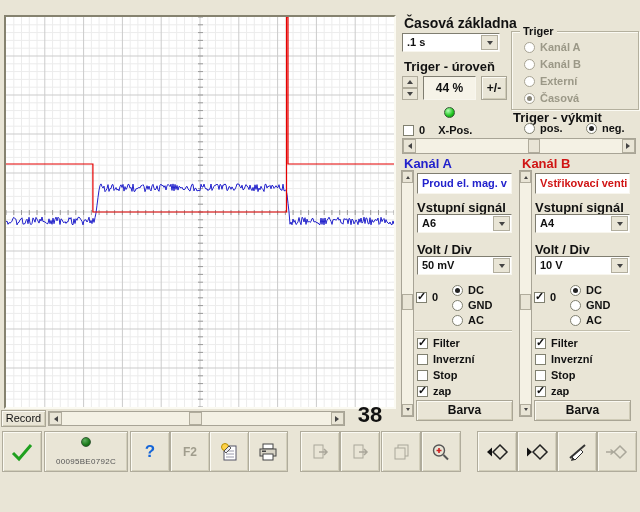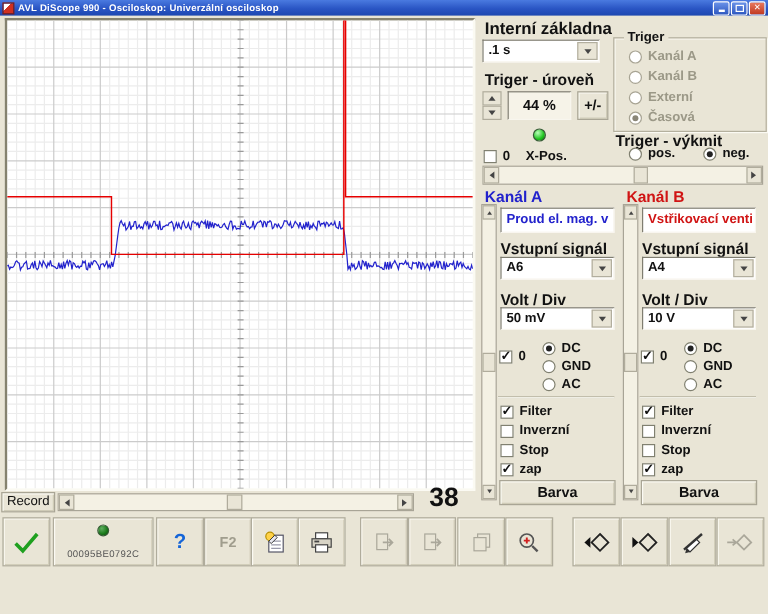--- a/index.html
+++ b/index.html
@@ -77,33 +77,20 @@
   .tb.panel{left:44px;width:84px;flex-direction:column;justify-content:flex-start;}
   .serialtxt{font-size:8px;color:#555;margin-top:10px;letter-spacing:.3px;}
   .qmark{font-size:17px;font-weight:bold;color:#1565d8;}
   .f2{font-size:12px;font-weight:bold;color:#a09d8d;}
 </style>
 </head>
 <body>
 
 <div class="app">
 
-  <div class="titlebar">
-    <span class="appicon"></span>
-    <span class="title">AVL DiScope 990 - Osciloskop: Univerzální osciloskop</span>
-    <span class="winbtns">
-      <span class="wb">
-          <span class="wb-min"></span>
-        </span>
-      <span class="wb">
-          <span class="wb-res"></span>
-        </span>
-      <span class="wb wb-close">✕</span>
-    </span>
-  </div>
 
   <div class="scope">
     <svg id="scope-svg" viewBox="0 0 388 390" width="388" height="390">
         <line x1="7.8" y1="0" x2="7.8" y2="390" stroke="#ececec"></line>
         <line x1="0" y1="7.8" x2="388" y2="7.8" stroke="#ececec"></line>
         <line x1="15.5" y1="0" x2="15.5" y2="390" stroke="#ececec"></line>
         <line x1="0" y1="15.6" x2="388" y2="15.6" stroke="#ececec"></line>
         <line x1="23.3" y1="0" x2="23.3" y2="390" stroke="#ececec"></line>
         <line x1="0" y1="23.4" x2="388" y2="23.4" stroke="#ececec"></line>
         <line x1="31.0" y1="0" x2="31.0" y2="390" stroke="#ececec"></line>
@@ -298,21 +285,21 @@
         <line x1="192" y1="374.4" x2="197" y2="374.4" stroke="#9a9a9a"></line>
         <line x1="380.2" y1="193" x2="380.2" y2="198" stroke="#9a9a9a"></line>
         <line x1="192" y1="382.2" x2="197" y2="382.2" stroke="#9a9a9a"></line>
         <line x1="388.0" y1="193" x2="388.0" y2="198" stroke="#9a9a9a"></line>
         <line x1="192" y1="390.0" x2="197" y2="390.0" stroke="#9a9a9a"></line>
         <polyline points="0,204.6 1,204.1 2,207.3 3,205.6 4,206.0 5,205.5 6,204.1 7,201.2 8,200.4 9,201.8 10,202.3 11,207.9 12,205.7 13,205.3 14,202.9 15,202.0 16,200.8 17,207.2 18,206.8 19,206.7 20,203.6 21,202.2 22,206.7 23,200.3 24,206.1 25,207.7 26,206.4 27,200.9 28,202.7 29,205.2 30,200.4 31,202.1 32,204.0 33,206.1 34,202.1 35,204.1 36,200.0 37,204.6 38,204.4 39,205.2 40,205.6 41,206.8 42,206.5 43,201.8 44,206.7 45,203.4 46,207.3 47,201.1 48,206.7 49,202.3 50,200.1 51,203.9 52,200.2 53,201.2 54,207.5 55,201.9 56,202.6 57,204.9 58,205.8 59,204.6 60,206.4 61,204.8 62,204.9 63,200.7 64,202.1 65,200.6 66,207.2 67,207.8 68,201.9 69,206.5 70,201.7 71,203.3 72,200.5 73,200.2 74,201.1 75,202.8 76,204.3 77,207.9 78,203.4 79,203.0 80,202.8 81,205.0 82,203.3 83,200.2 84,206.0 85,203.4 86,206.6 87,201.3 88,205.4 89,200.7 90,195.9 91,188.2 92,180.4 93,173.2 94,168.7 95,166.9 96,169.5 97,171.1 98,169.1 99,174.7 100,173.4 101,171.6 102,167.6 103,174.4 104,171.5 105,171.6 106,167.8 107,167.6 108,173.5 109,172.2 110,170.5 111,173.1 112,172.0 113,173.8 114,169.5 115,167.8 116,170.5 117,167.4 118,174.1 119,169.6 120,172.5 121,170.9 122,167.4 123,167.5 124,171.1 125,170.4 126,174.4 127,167.1 128,174.4 129,174.3 130,171.7 131,171.8 132,171.0 133,170.5 134,170.9 135,168.7 136,168.6 137,167.6 138,169.5 139,174.7 140,171.9 141,168.7 142,172.4 143,169.1 144,172.5 145,173.9 146,168.9 147,167.3 148,171.2 149,173.0 150,172.0 151,168.8 152,172.9 153,174.3 154,168.2 155,167.1 156,168.8 157,168.3 158,170.4 159,168.7 160,173.0 161,168.9 162,167.3 163,168.4 164,169.6 165,167.2 166,173.4 167,166.9 168,173.8 169,167.4 170,172.4 171,168.4 172,173.1 173,169.4 174,169.9 175,171.2 176,170.2 177,172.4 178,172.6 179,172.2 180,170.1 181,169.3 182,171.7 183,173.2 184,174.1 185,170.0 186,167.3 187,167.4 188,173.9 189,171.3 190,171.4 191,174.0 192,173.4 193,173.5 194,173.8 195,167.2 196,170.0 197,170.0 198,167.1 199,170.6 200,172.2 201,171.7 202,173.6 203,172.2 204,172.1 205,167.0 206,173.4 207,171.3 208,169.3 209,168.1 210,168.2 211,167.0 212,168.3 213,172.5 214,167.4 215,168.1 216,172.3 217,167.9 218,168.2 219,166.9 220,168.0 221,173.6 222,172.8 223,169.6 224,169.9 225,172.3 226,169.9 227,171.8 228,173.4 229,172.1 230,170.1 231,166.9 232,167.2 233,167.1 234,169.7 235,171.0 236,168.2 237,172.8 238,172.3 239,169.9 240,167.6 241,169.0 242,170.2 243,172.6 244,168.1 245,172.0 246,173.6 247,170.4 248,173.9 249,167.8 250,172.4 251,167.6 252,174.6 253,171.0 254,172.8 255,169.3 256,171.5 257,172.5 258,174.5 259,167.4 260,167.3 261,171.1 262,169.2 263,169.6 264,168.4 265,171.8 266,168.2 267,168.9 268,171.4 269,170.2 270,168.7 271,170.5 272,170.5 273,167.7 274,172.0 275,172.7 276,173.4 277,167.2 278,173.7 279,173.7 280,172.7 281,177.4 282,186.3 283,195.0 284,207.2 285,205.0 286,207.8 287,202.0 288,205.3 289,203.4 290,207.5 291,206.6 292,204.9 293,200.5 294,205.1 295,207.7 296,200.3 297,201.2 298,205.0 299,200.7 300,207.4 301,202.1 302,205.3 303,204.2 304,205.4 305,204.5 306,201.6 307,201.5 308,205.0 309,204.6 310,204.9 311,206.0 312,205.8 313,207.3 314,207.6 315,201.1 316,207.4 317,201.4 318,207.8 319,201.0 320,206.8 321,203.1 322,202.0 323,200.2 324,202.4 325,204.3 326,207.4 327,202.6 328,202.7 329,202.4 330,203.3 331,202.4 332,200.4 333,203.2 334,202.0 335,205.8 336,206.1 337,207.2 338,201.6 339,202.4 340,202.2 341,202.0 342,206.7 343,201.4 344,202.0 345,207.7 346,202.0 347,203.1 348,206.9 349,205.0 350,202.9 351,204.7 352,207.6 353,201.9 354,205.4 355,201.0 356,206.1 357,204.6 358,200.1 359,206.5 360,200.9 361,201.4 362,206.5 363,207.0 364,200.7 365,207.8 366,202.7 367,205.1 368,204.8 369,202.7 370,202.8 371,203.6 372,201.0 373,207.4 374,206.4 375,200.3 376,204.6 377,202.5 378,201.5 379,205.9 380,202.6 381,205.0 382,206.0 383,206.9 384,205.0 385,207.3 386,207.8 387,203.9 388,207.1" fill="none" stroke="#2222cc" stroke-width="1"></polyline>
         <polyline points="0,147.0 86.9,147.0 86.9,195.0 280.524,195.0 280.524,0.0 282.0,0.0 282.0,147.0 388,147.0" fill="none" stroke="#e60000" stroke-width="1.2"></polyline>
       </svg>
   </div>
 
-  <div class="lbl" style="left:404px;top:15px;font-size:14px;">Interní základna</div>
+  <div class="lbl" style="left:404px;top:15px;font-size:14px;">Časová základna</div>
   <div class="combo sunken" style="left:402px;top:33px;width:98px;text-decoration:underline;">
     <span class="ctext">.1 s</span>
     <span class="cbtn">
         <span class="tri-d"></span>
       </span>
   </div>
 
   <div class="groupbox" style="left:511px;top:31px;width:126px;height:77px;">
     <span class="legend">Triger</span>
     <div class="row disabled" style="left:12px;top:9px;">

